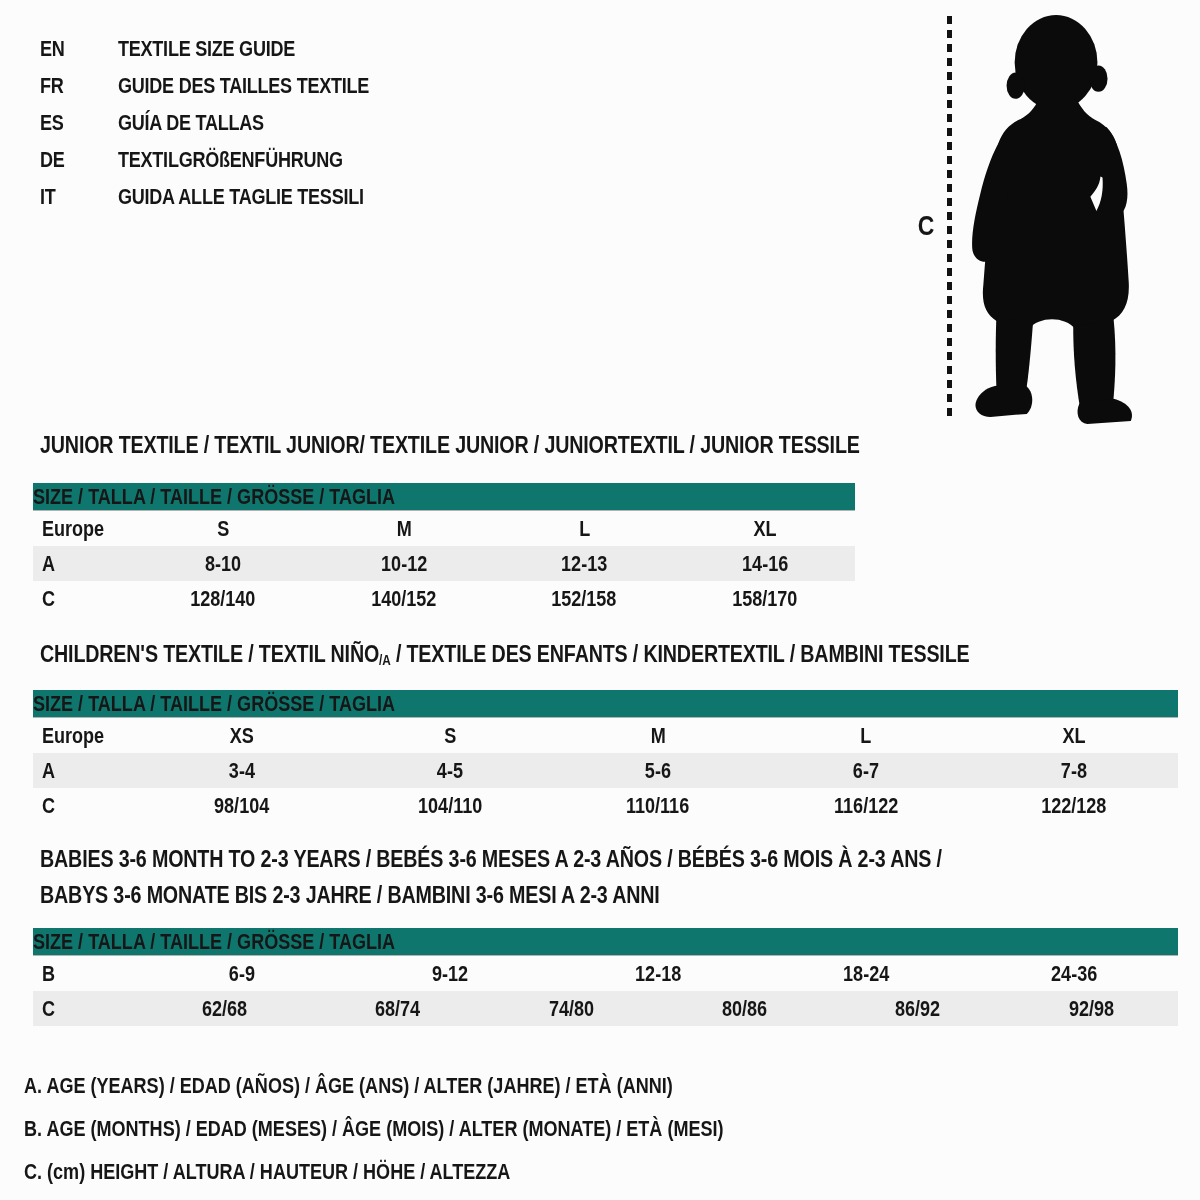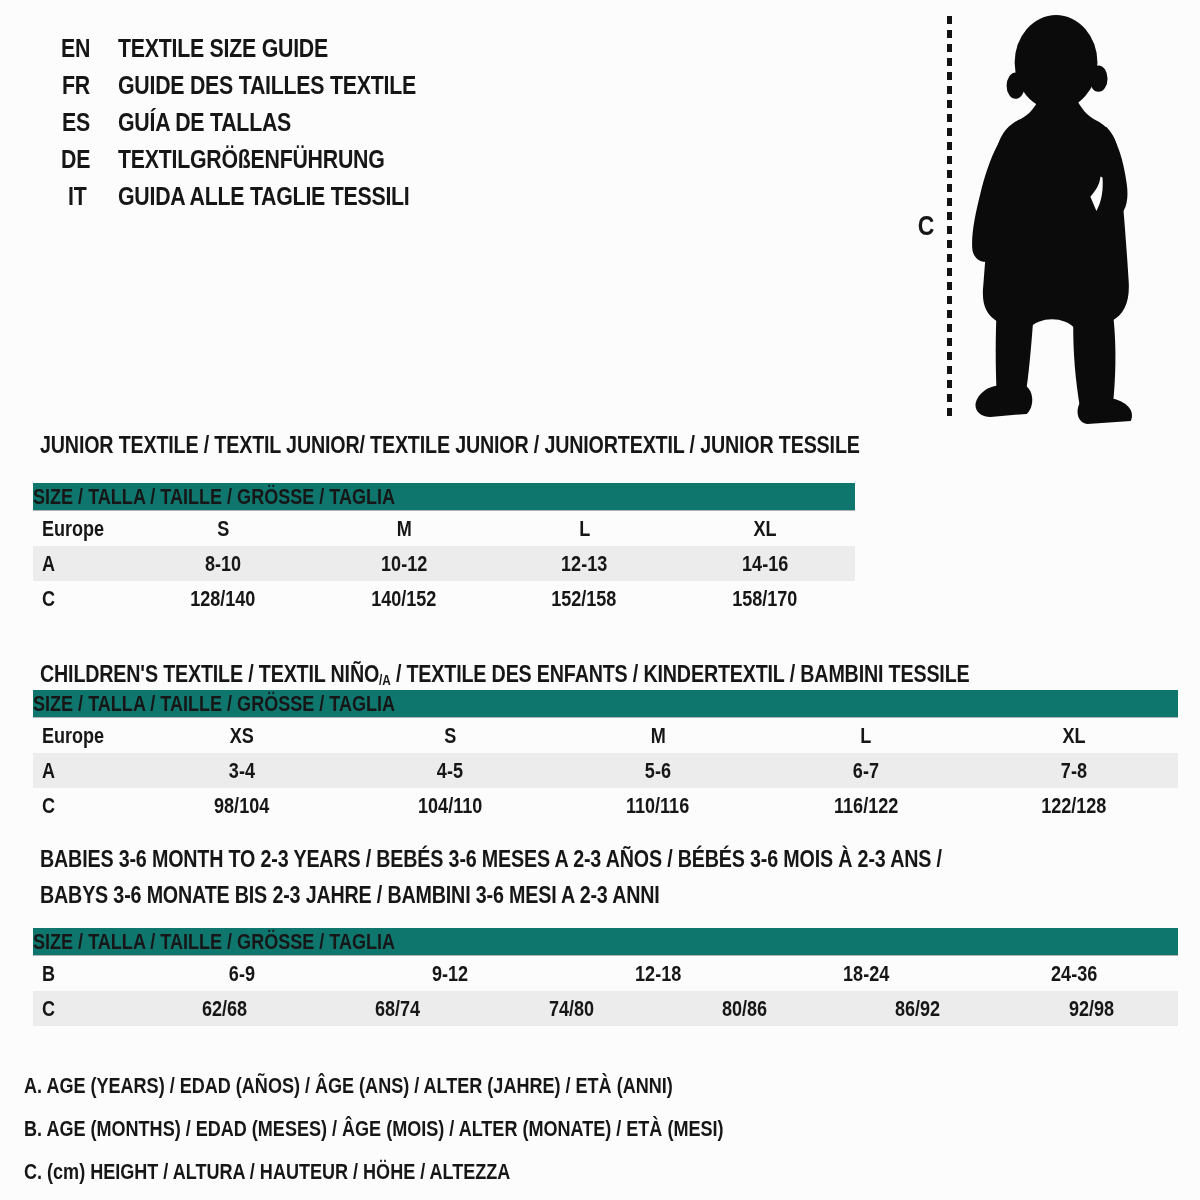--- a/index.html
+++ b/index.html
@@ -18,21 +18,21 @@
   .cond {
     display:inline-block;
     transform:scaleX(0.82);
     transform-origin:50% 50%;
     white-space:nowrap;
   }
   .condL { transform-origin:0 50%; }
 
   
   .langs { position:absolute; top:30px; left:40px; }
-  .lang-row { display:flex; height:37px; line-height:37px; font-size:26px; letter-spacing:-0.3px;text-align:center; }
+  .lang-row { display:flex; height:37px; line-height:37px; font-size:22px; letter-spacing:-0.3px; }
   .lang-code { width:78px; }
 
   
   .dash {
     position:absolute; left:947px; top:16px; width:5px; height:400px;
     background:repeating-linear-gradient(to bottom,#121212 0 8px,transparent 8px 14px);
   }
   .fig-c { position:absolute; left:916px; top:210px; font-size:28px; }
   .child { position:absolute; left:960px; top:12px; width:182px; height:414px; }
 
@@ -127,21 +127,21 @@
     </div>
     <div class="trow">
       <span class="lbl"><span class="cond condL">C</span></span>
       <span class="cell"><span class="cond">128/140</span></span>
       <span class="cell"><span class="cond">140/152</span></span>
       <span class="cell"><span class="cond">152/158</span></span>
       <span class="cell"><span class="cond">158/170</span></span>
     </div>
   </div>
 
-  <div class="t-title" style="top:641px;margin-top:20px;">
+  <div class="t-title" style="top:641px;">
     <span class="cond condL"><span>CHILDREN'S TEXTILE / TEXTIL NIÑO</span><span class="subsm">/A</span><span> / TEXTILE DES ENFANTS / KINDERTEXTIL / BAMBINI TESSILE</span></span>
   </div>
   <div class="stable t23" style="top:690px;">
     <div class="bar">
       <span class="cond condL">SIZE / TALLA / TAILLE / GRÖSSE / TAGLIA</span>
     </div>
     <div class="trow">
       <span class="lbl"><span class="cond condL">Europe</span></span>
       <span class="cell"><span class="cond">XS</span></span>
       <span class="cell"><span class="cond">S</span></span>

